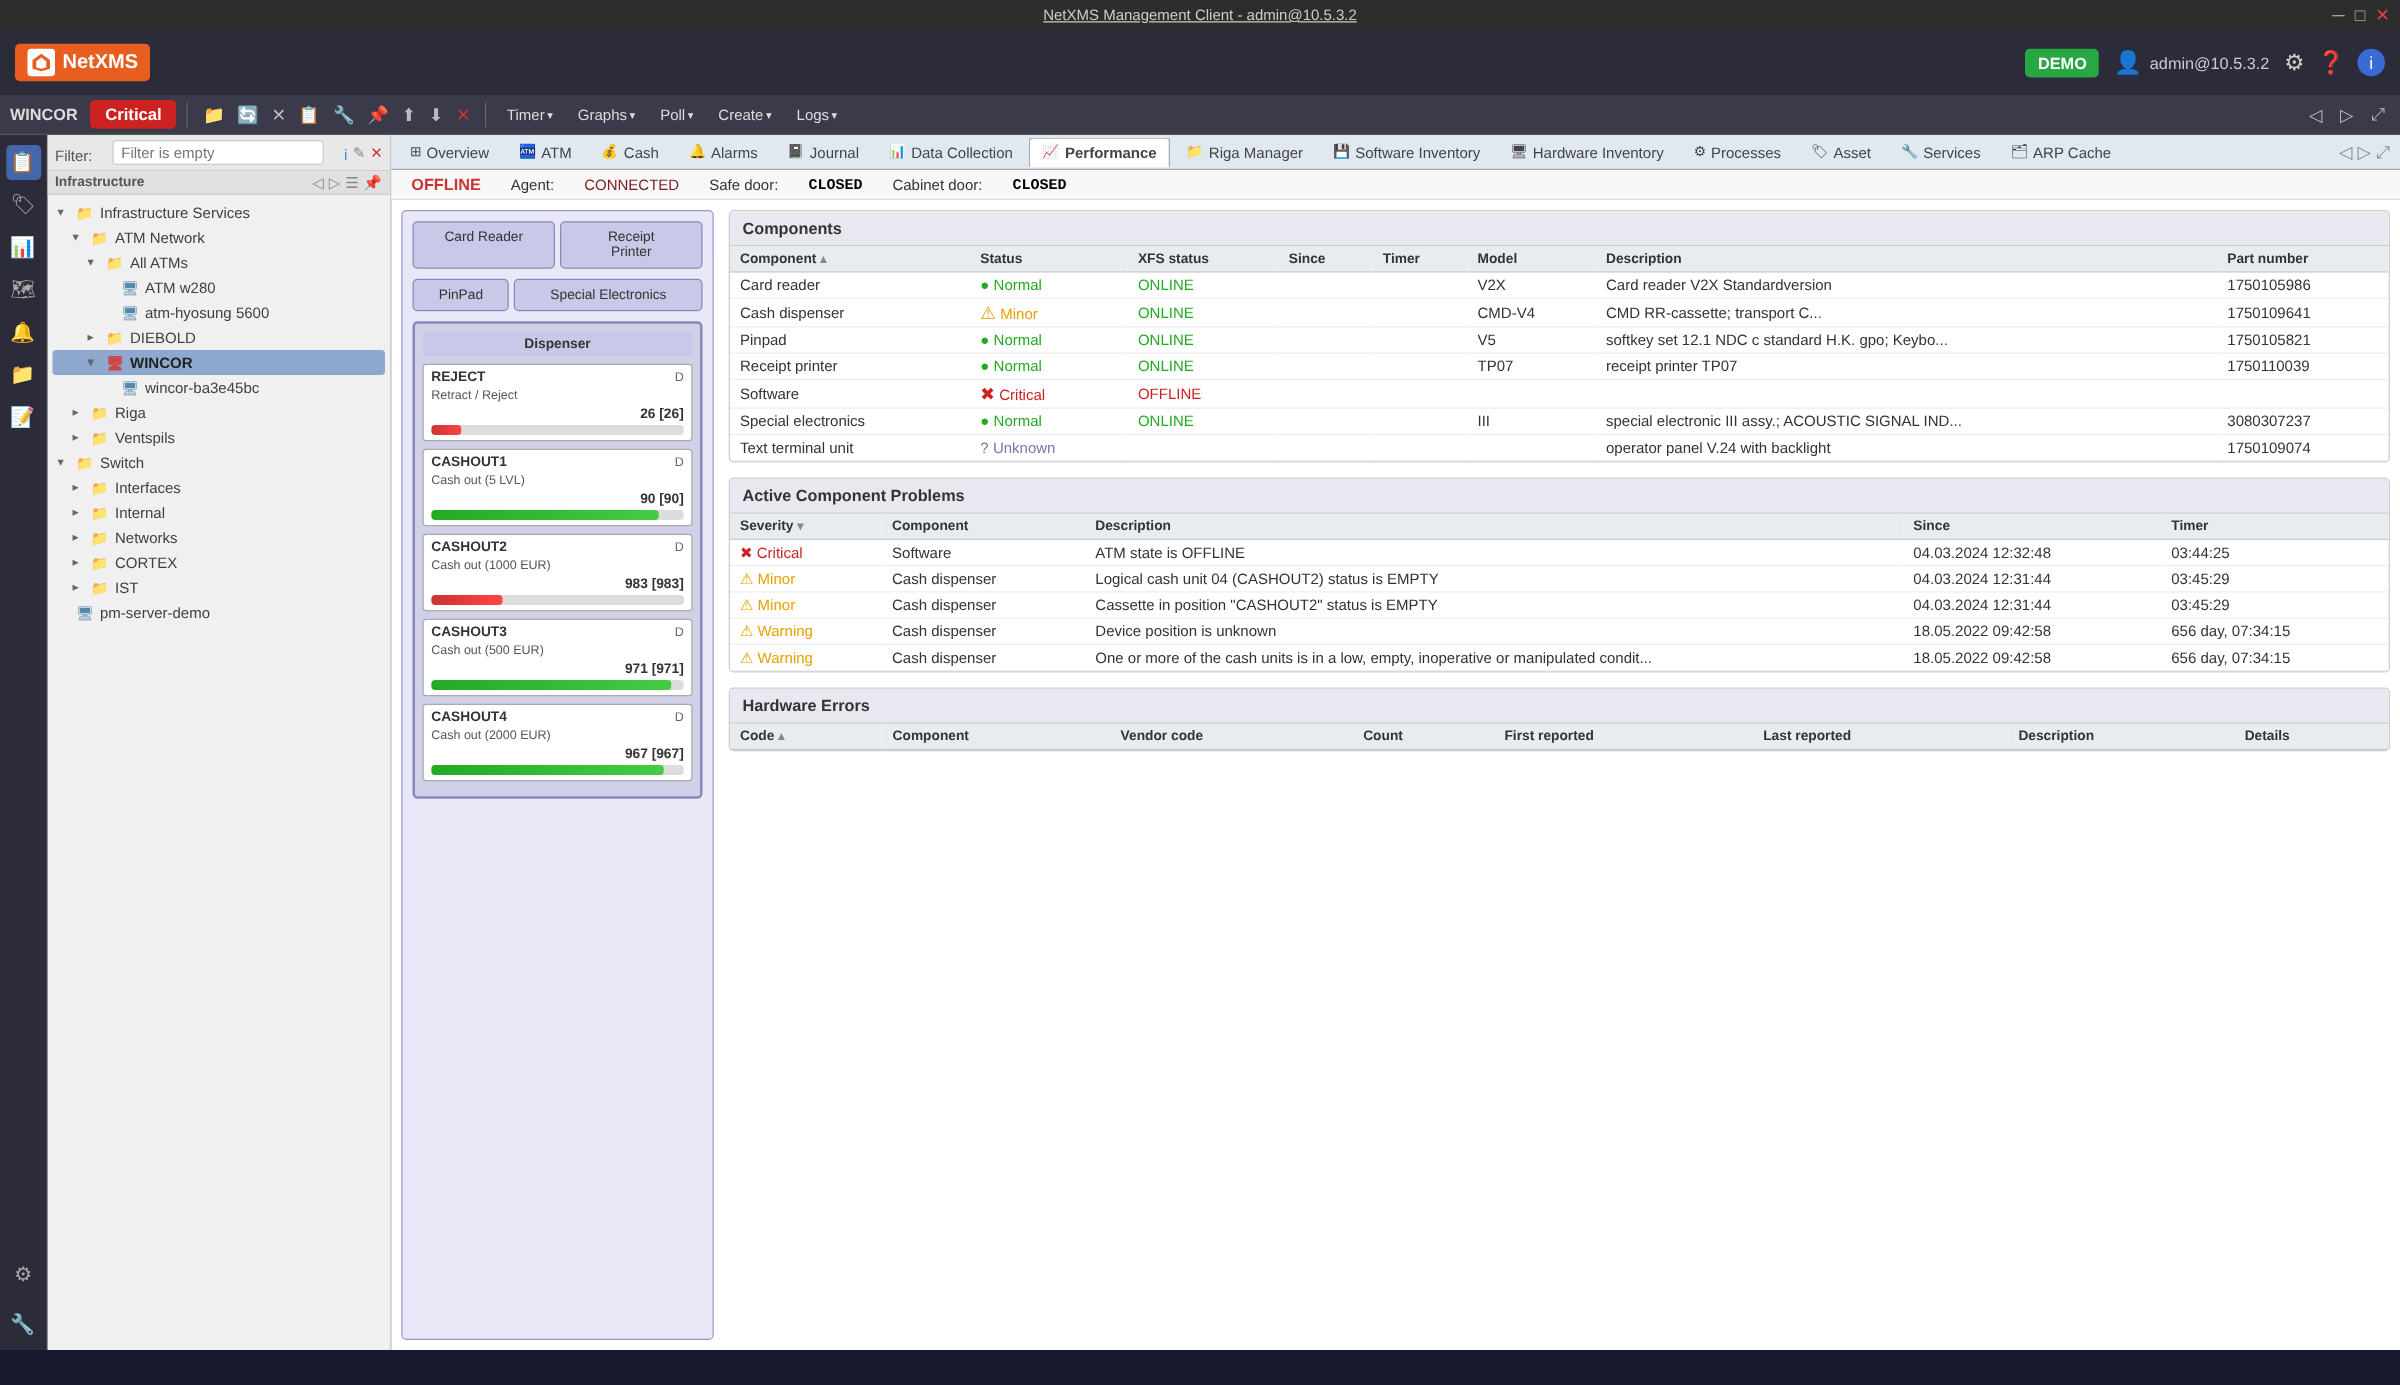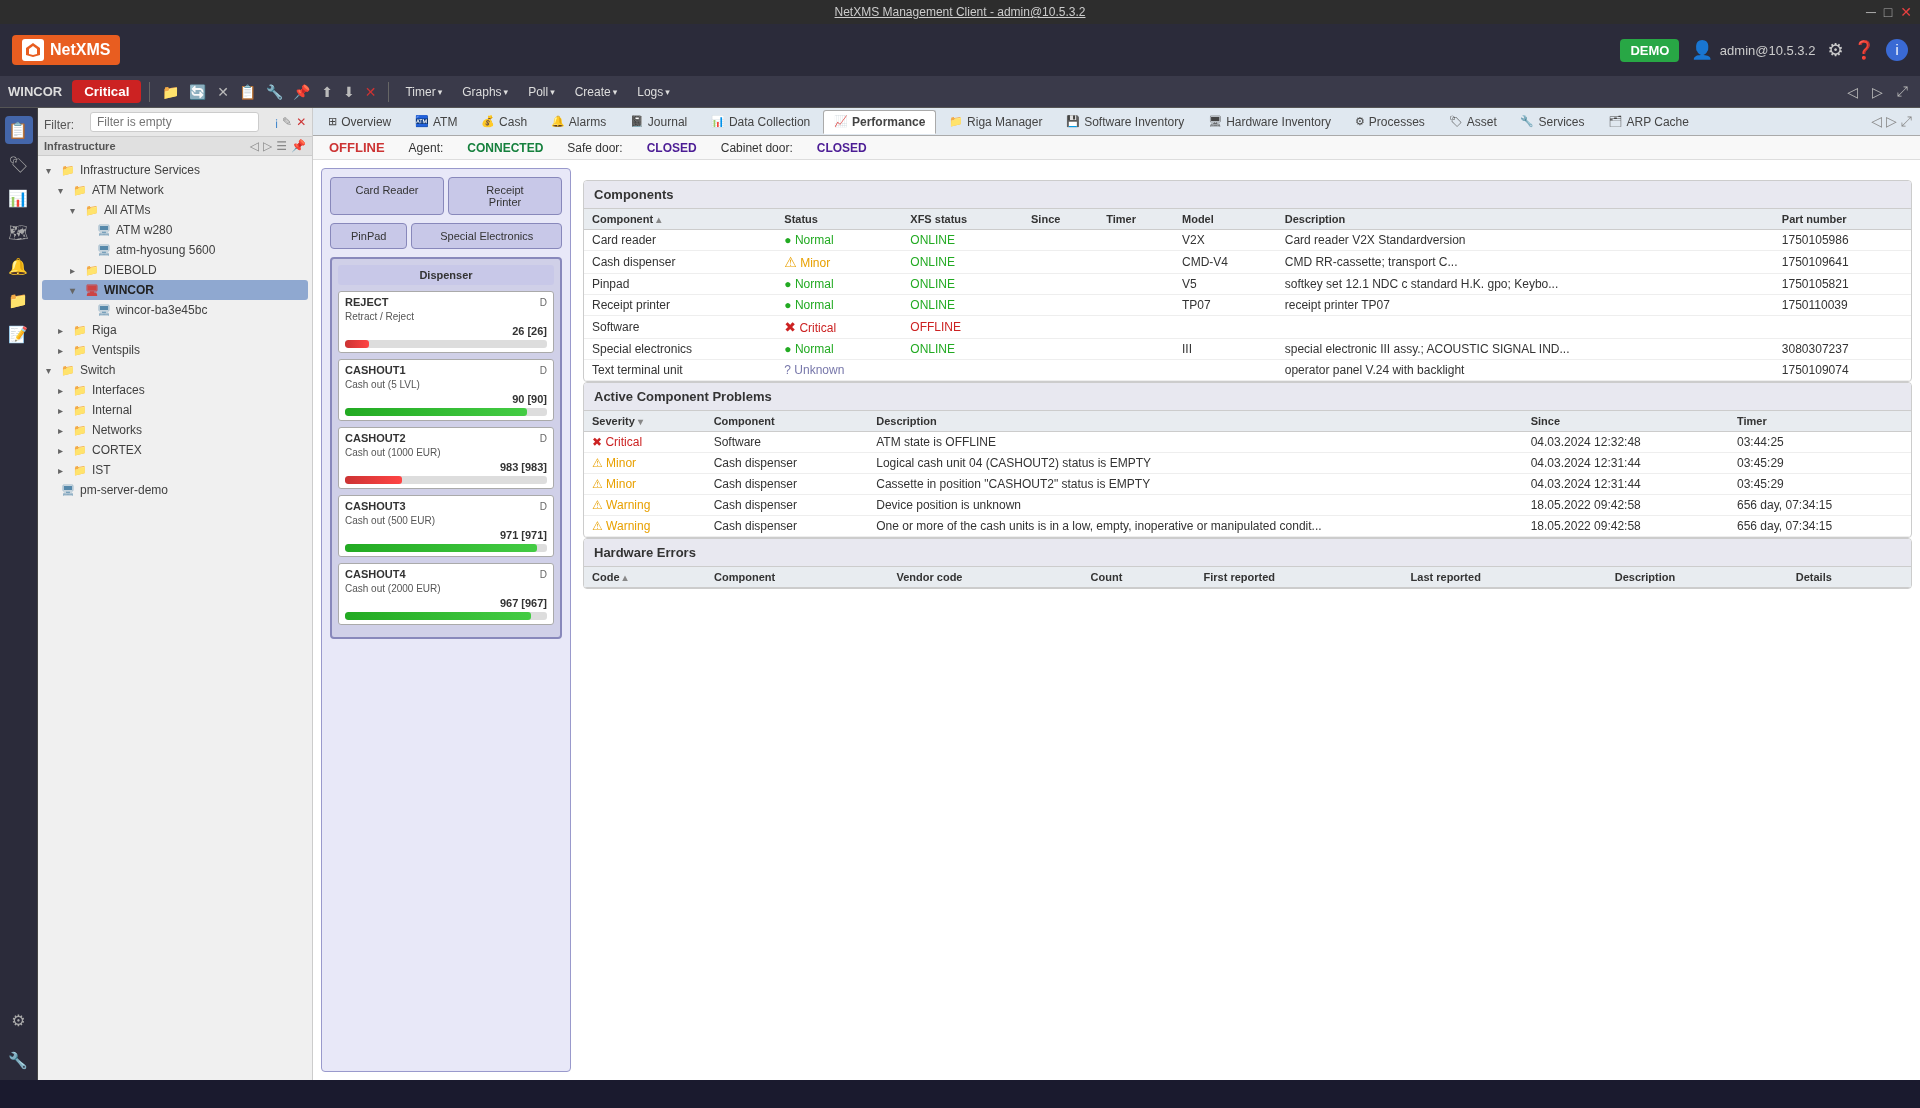--- a/index.html
+++ b/index.html
@@ -51,43 +51,43 @@
     
     #nav-tabs { background: #e0e8f0; border-bottom: 1px solid #aaa; display: flex; align-items: center; padding: 0 4px; height: 28px; overflow: hidden; }
     .nav-tab { padding: 4px 10px; cursor: pointer; font-size: 12px; color: #444; border: 1px solid transparent; margin-right: 2px; white-space: nowrap; display: flex; align-items: center; gap: 4px; border-radius: 3px 3px 0 0; }
     .nav-tab.active { background: white; border-color: #aaa; border-bottom-color: white; font-weight: bold; }
     .nav-tab-icon { font-size: 11px; }
     
     
     #content { flex: 1; background: white; overflow-y: auto; display: flex; flex-direction: column; }
     #status-bar { background: #f8f8f8; border-bottom: 1px solid #ddd; padding: 4px 16px; display: flex; align-items: center; gap: 24px; font-size: 12px; }
     .status-offline { color: #cc3333; font-weight: bold; font-size: 13px; }
-    .status-connected { color: #15803d; font-weight: bold; }
-    .status-closed { color: #4c1d95; font-weight: bold; }
+    .status-connected { color: #7f1d1d; font-weight: normal; }
+    .status-closed { color: #000000; font-weight: bold; font-family: Liberation Mono, monospace; }
     #content-body { display: flex; flex: 1; gap: 0; padding: 8px; }
     
     
     #atm-diagram { width: 250px; min-width: 250px; background: #e8e8f8; border: 1px solid #9999cc; border-radius: 4px; padding: 8px; font-size: 11px; margin-right: 12px; }
     .atm-top { display: flex; gap: 4px; margin-bottom: 8px; }
     .atm-mid { display: flex; gap: 4px; margin-bottom: 8px; justify-content: center; }
     .atm-dispenser-area { background: #d0d0e8; border: 2px solid #8888bb; border-radius: 4px; padding: 6px; }
     .atm-dispenser-title { text-align: center; font-weight: bold; margin-bottom: 6px; padding: 4px; background: #c8c8e8; border-radius: 3px; }
     .atm-cassette { background: white; border: 1px solid #aaa; border-radius: 3px; padding: 4px 6px; margin-bottom: 6px; }
     .atm-cassette-header { display: flex; justify-content: space-between; align-items: center; margin-bottom: 3px; }
     .atm-cassette-name { font-weight: bold; font-size: 11px; }
     .atm-cassette-flag { font-size: 10px; color: #666; }
     .atm-cassette-desc { font-size: 10px; color: #555; margin-bottom: 3px; }
     .atm-cassette-count { font-size: 11px; font-weight: bold; text-align: right; margin-bottom: 3px; }
     .atm-progress-bar { height: 8px; border-radius: 3px; background: #ddd; overflow: hidden; }
     .atm-progress-fill { height: 100%; border-radius: 3px; }
     .fill-red { background: linear-gradient(to right, #cc3333, #ff4444); }
     .fill-green { background: linear-gradient(to right, #22aa22, #44cc44); }
     
     
-    #right-panels { flex: 1; display: flex; flex-direction: column; gap: 0; margin-top: 12px; }
+    #right-panels { flex: 1; display: flex; flex-direction: column; gap: 12px; }
     
     
     .panel { border: 1px solid #ccc; border-radius: 4px; overflow: hidden; }
     .panel-title { background: #e8e8f0; padding: 6px 10px; font-weight: bold; font-size: 13px; border-bottom: 1px solid #ccc; }
     .data-table { width: 100%; border-collapse: collapse; font-size: 12px; }
     .data-table th { background: #e8ecf0; padding: 4px 8px; text-align: left; border-bottom: 1px solid #ccc; font-weight: bold; font-size: 11px; cursor: pointer; white-space: nowrap; }
     .data-table td { padding: 3px 8px; border-bottom: 1px solid #eee; white-space: nowrap; }
     
     .sort-arrow { font-size: 10px; color: #888; }
     

